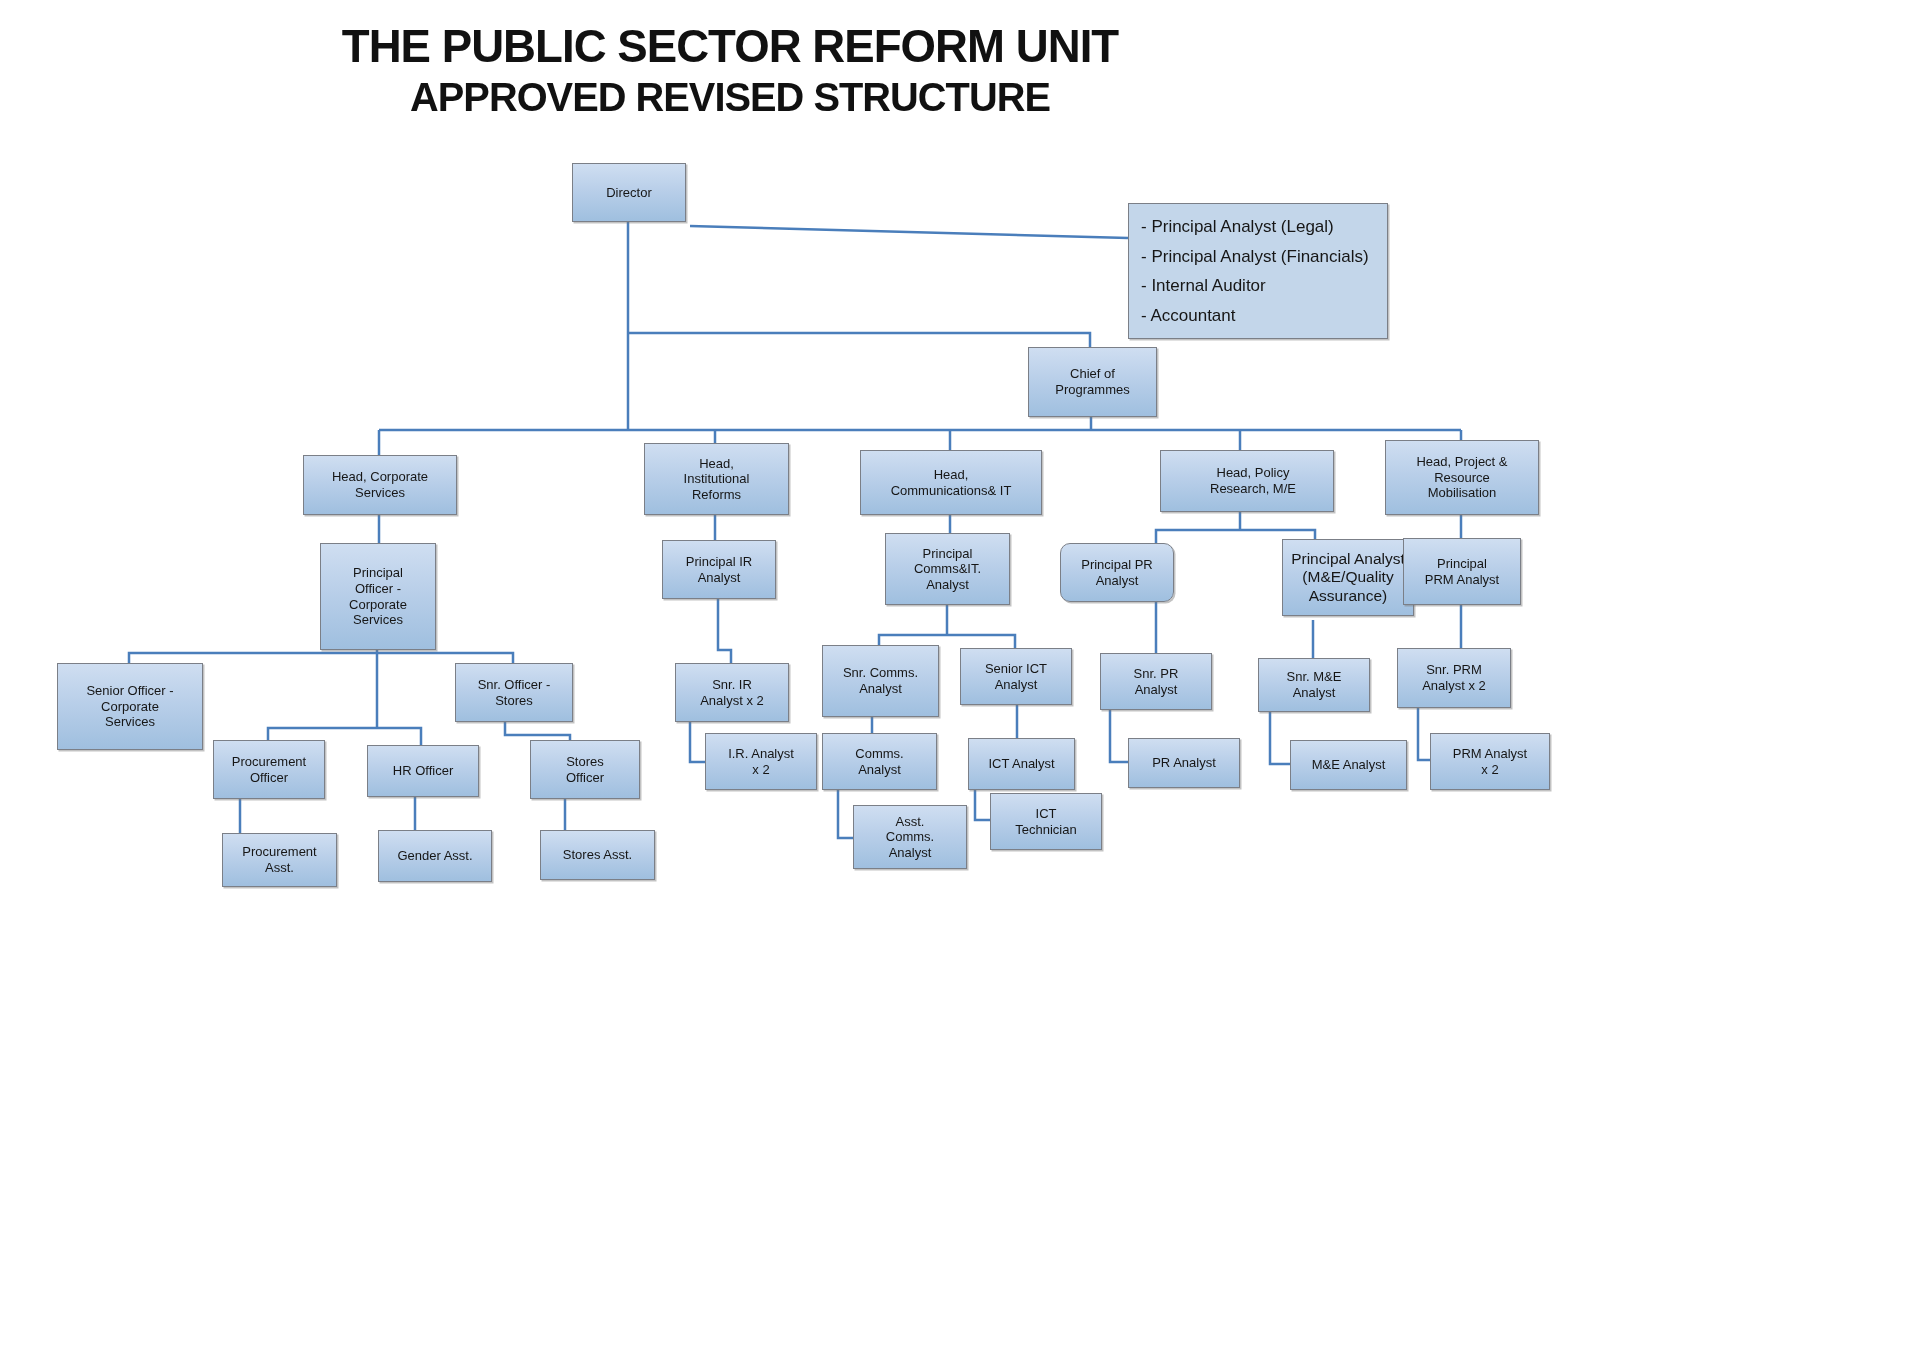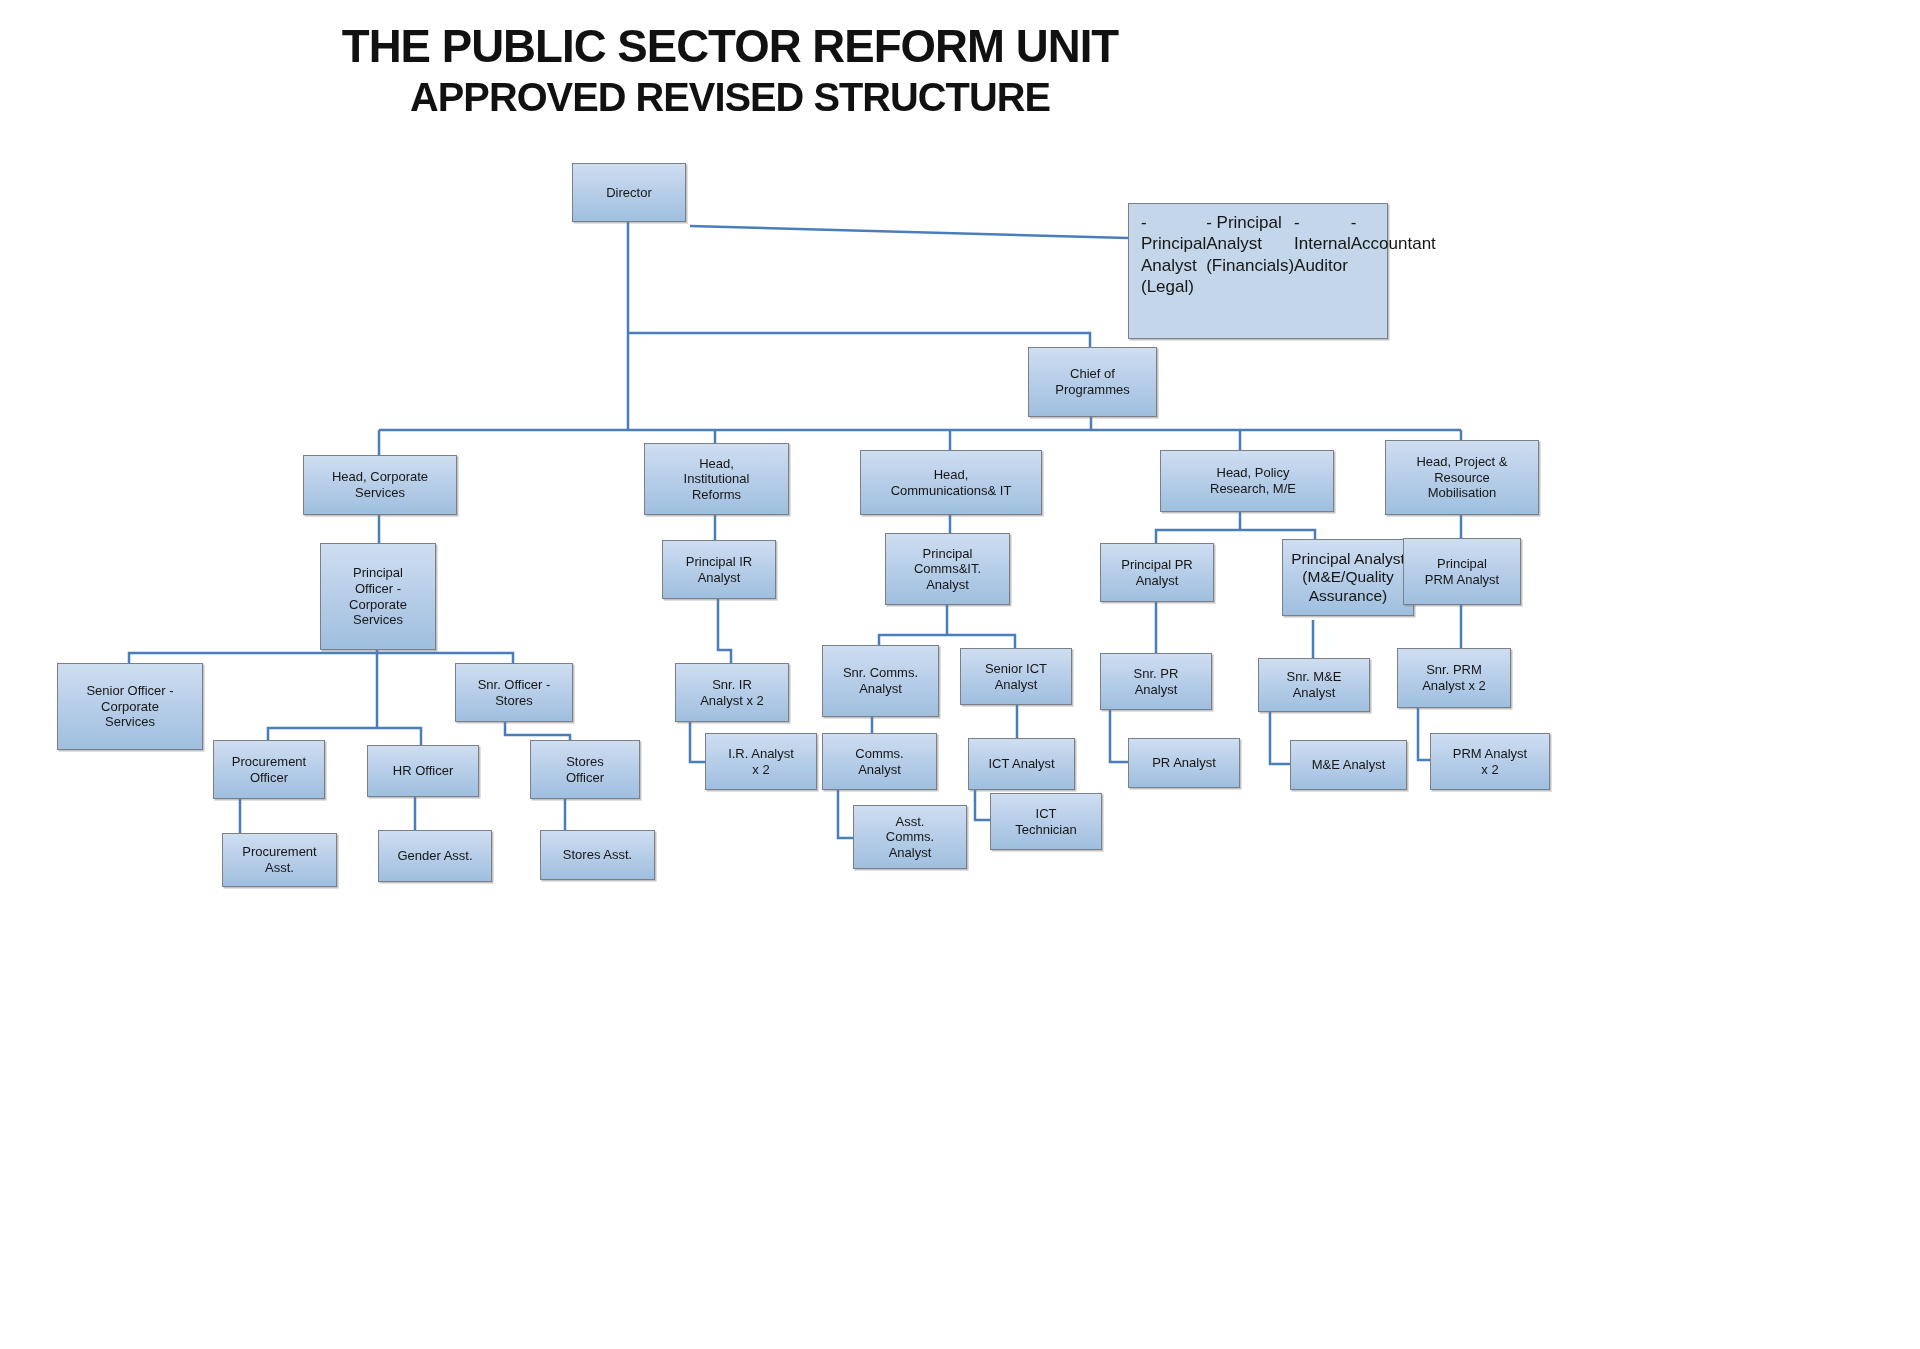--- a/index.html
+++ b/index.html
@@ -21,21 +21,21 @@
     box-shadow:1.5px 1.5px 0 rgba(120,120,120,0.45);
     display:flex;align-items:center;justify-content:center;
     text-align:center;white-space:pre-line;
     font-size:13px;line-height:1.2;
   }
   .node.small{font-size:15.5px;}
   #side-box{
     position:absolute;left:1128px;top:203px;width:260px;height:136px;
     background:#c3d6ea;border:1.6px solid #7b7f87;
     box-shadow:1.5px 1.5px 0 rgba(120,120,120,0.45);
-    display:flex;flex-direction:row;justify-content:space-around;
+    display:flex;flex-direction:column;justify-content:space-around;
     padding:8px 0 8px 12px;box-sizing:border-box;
   }
   .side-line{font-size:17px;line-height:1.25;text-align:left;}
   #banner{
     position:absolute;left:45px;top:1218px;width:1773px;height:122px;
     border:2.5px solid #000;background:#fff;box-sizing:border-box;
     display:flex;align-items:flex-end;
   }
   #banner-text{
     font-weight:bold;font-size:28px;letter-spacing:-0.5px;
@@ -163,21 +163,21 @@
 Analyst</div>
   <div class="node" style="left:822px;top:733px;width:113px;height:55px;">Comms.
 Analyst</div>
   <div class="node" style="left:853px;top:805px;width:112px;height:62px;">Asst.
 Comms.
 Analyst</div>
   <div class="node" style="left:968px;top:738px;width:105px;height:50px;">ICT Analyst</div>
   <div class="node" style="left:990px;top:793px;width:110px;height:55px;">ICT
 Technician</div>
 
-  <div class="node" style="left:1100px;top:543px;width:112px;height:57px;">Principal PR
+  <div class="node" style="left:1060px;top:543px;width:112px;height:57px;border-radius:10px;">Principal PR
 Analyst</div>
   <div class="node small" style="left:1250px;top:539px;width:130px;height:75px;margin-left:32px;">Principal Analyst
 (M&amp;E/Quality
 Assurance)</div>
   <div class="node" style="left:1100px;top:653px;width:110px;height:55px;">Snr. PR
 Analyst</div>
   <div class="node" style="left:1128px;top:738px;width:110px;height:48px;">PR Analyst</div>
   <div class="node" style="left:1258px;top:658px;width:110px;height:52px;">Snr. M&amp;E
 Analyst</div>
   <div class="node" style="left:1290px;top:740px;width:115px;height:48px;">M&amp;E Analyst</div>

